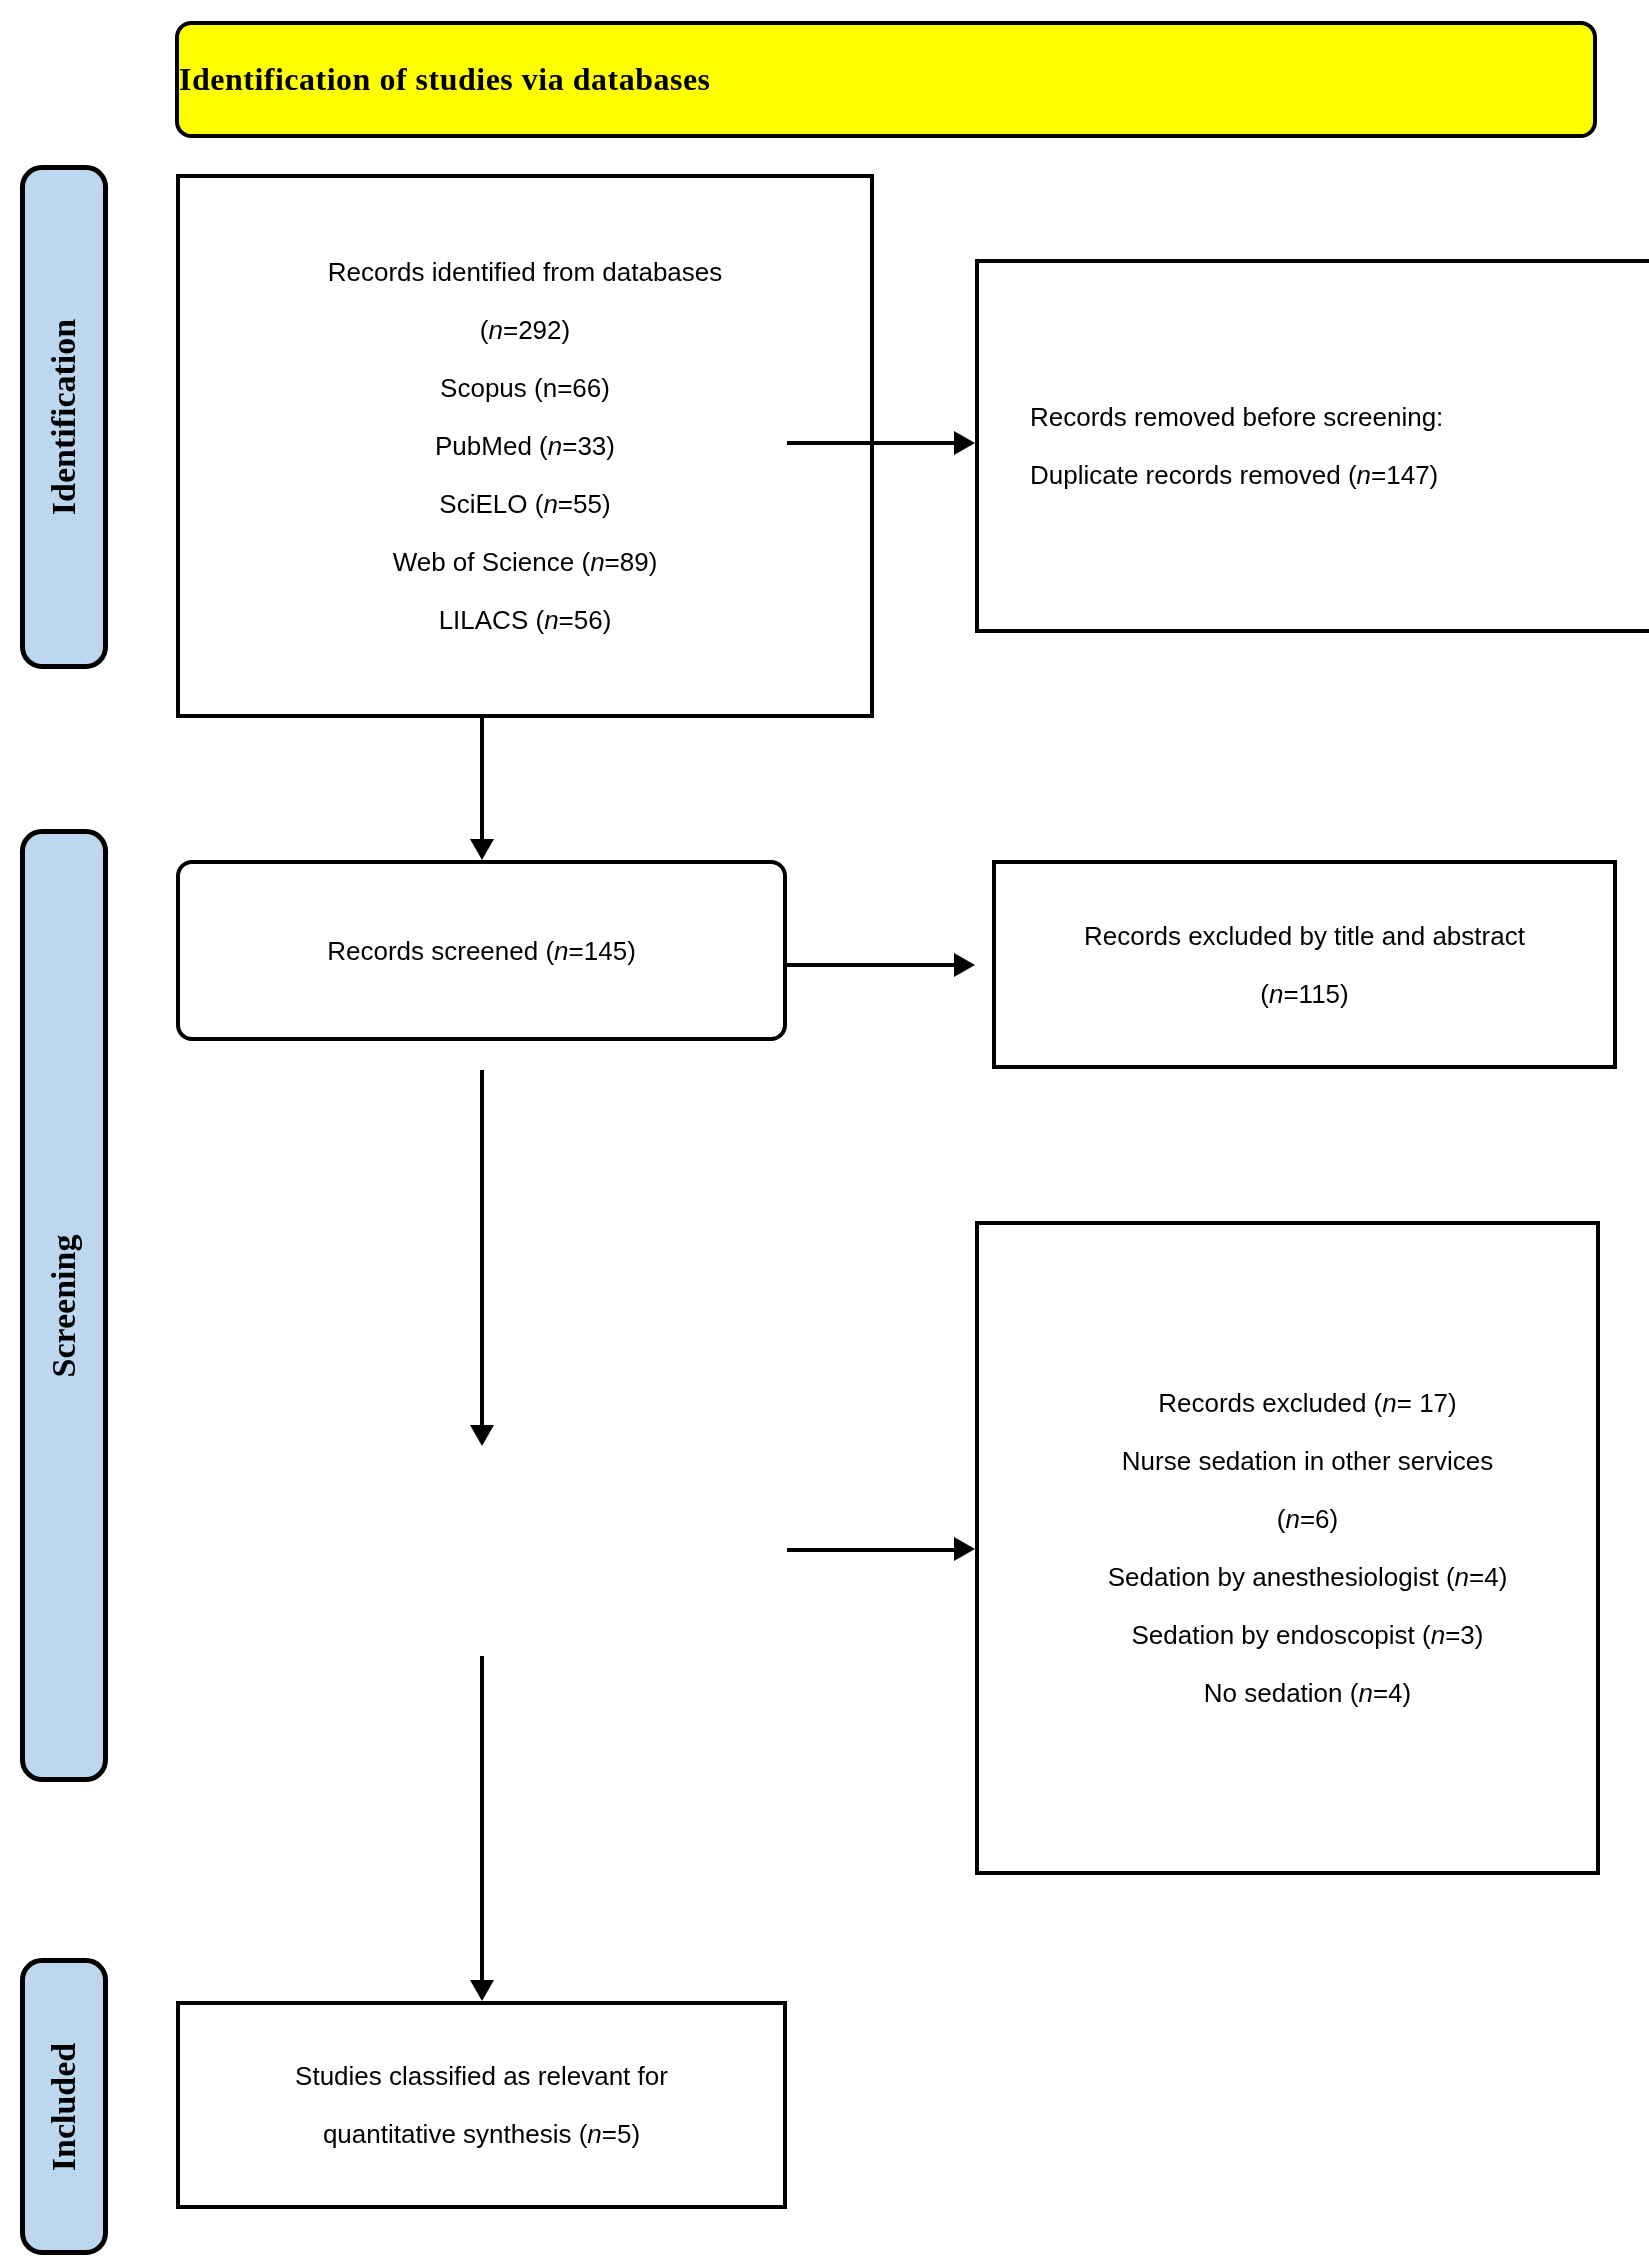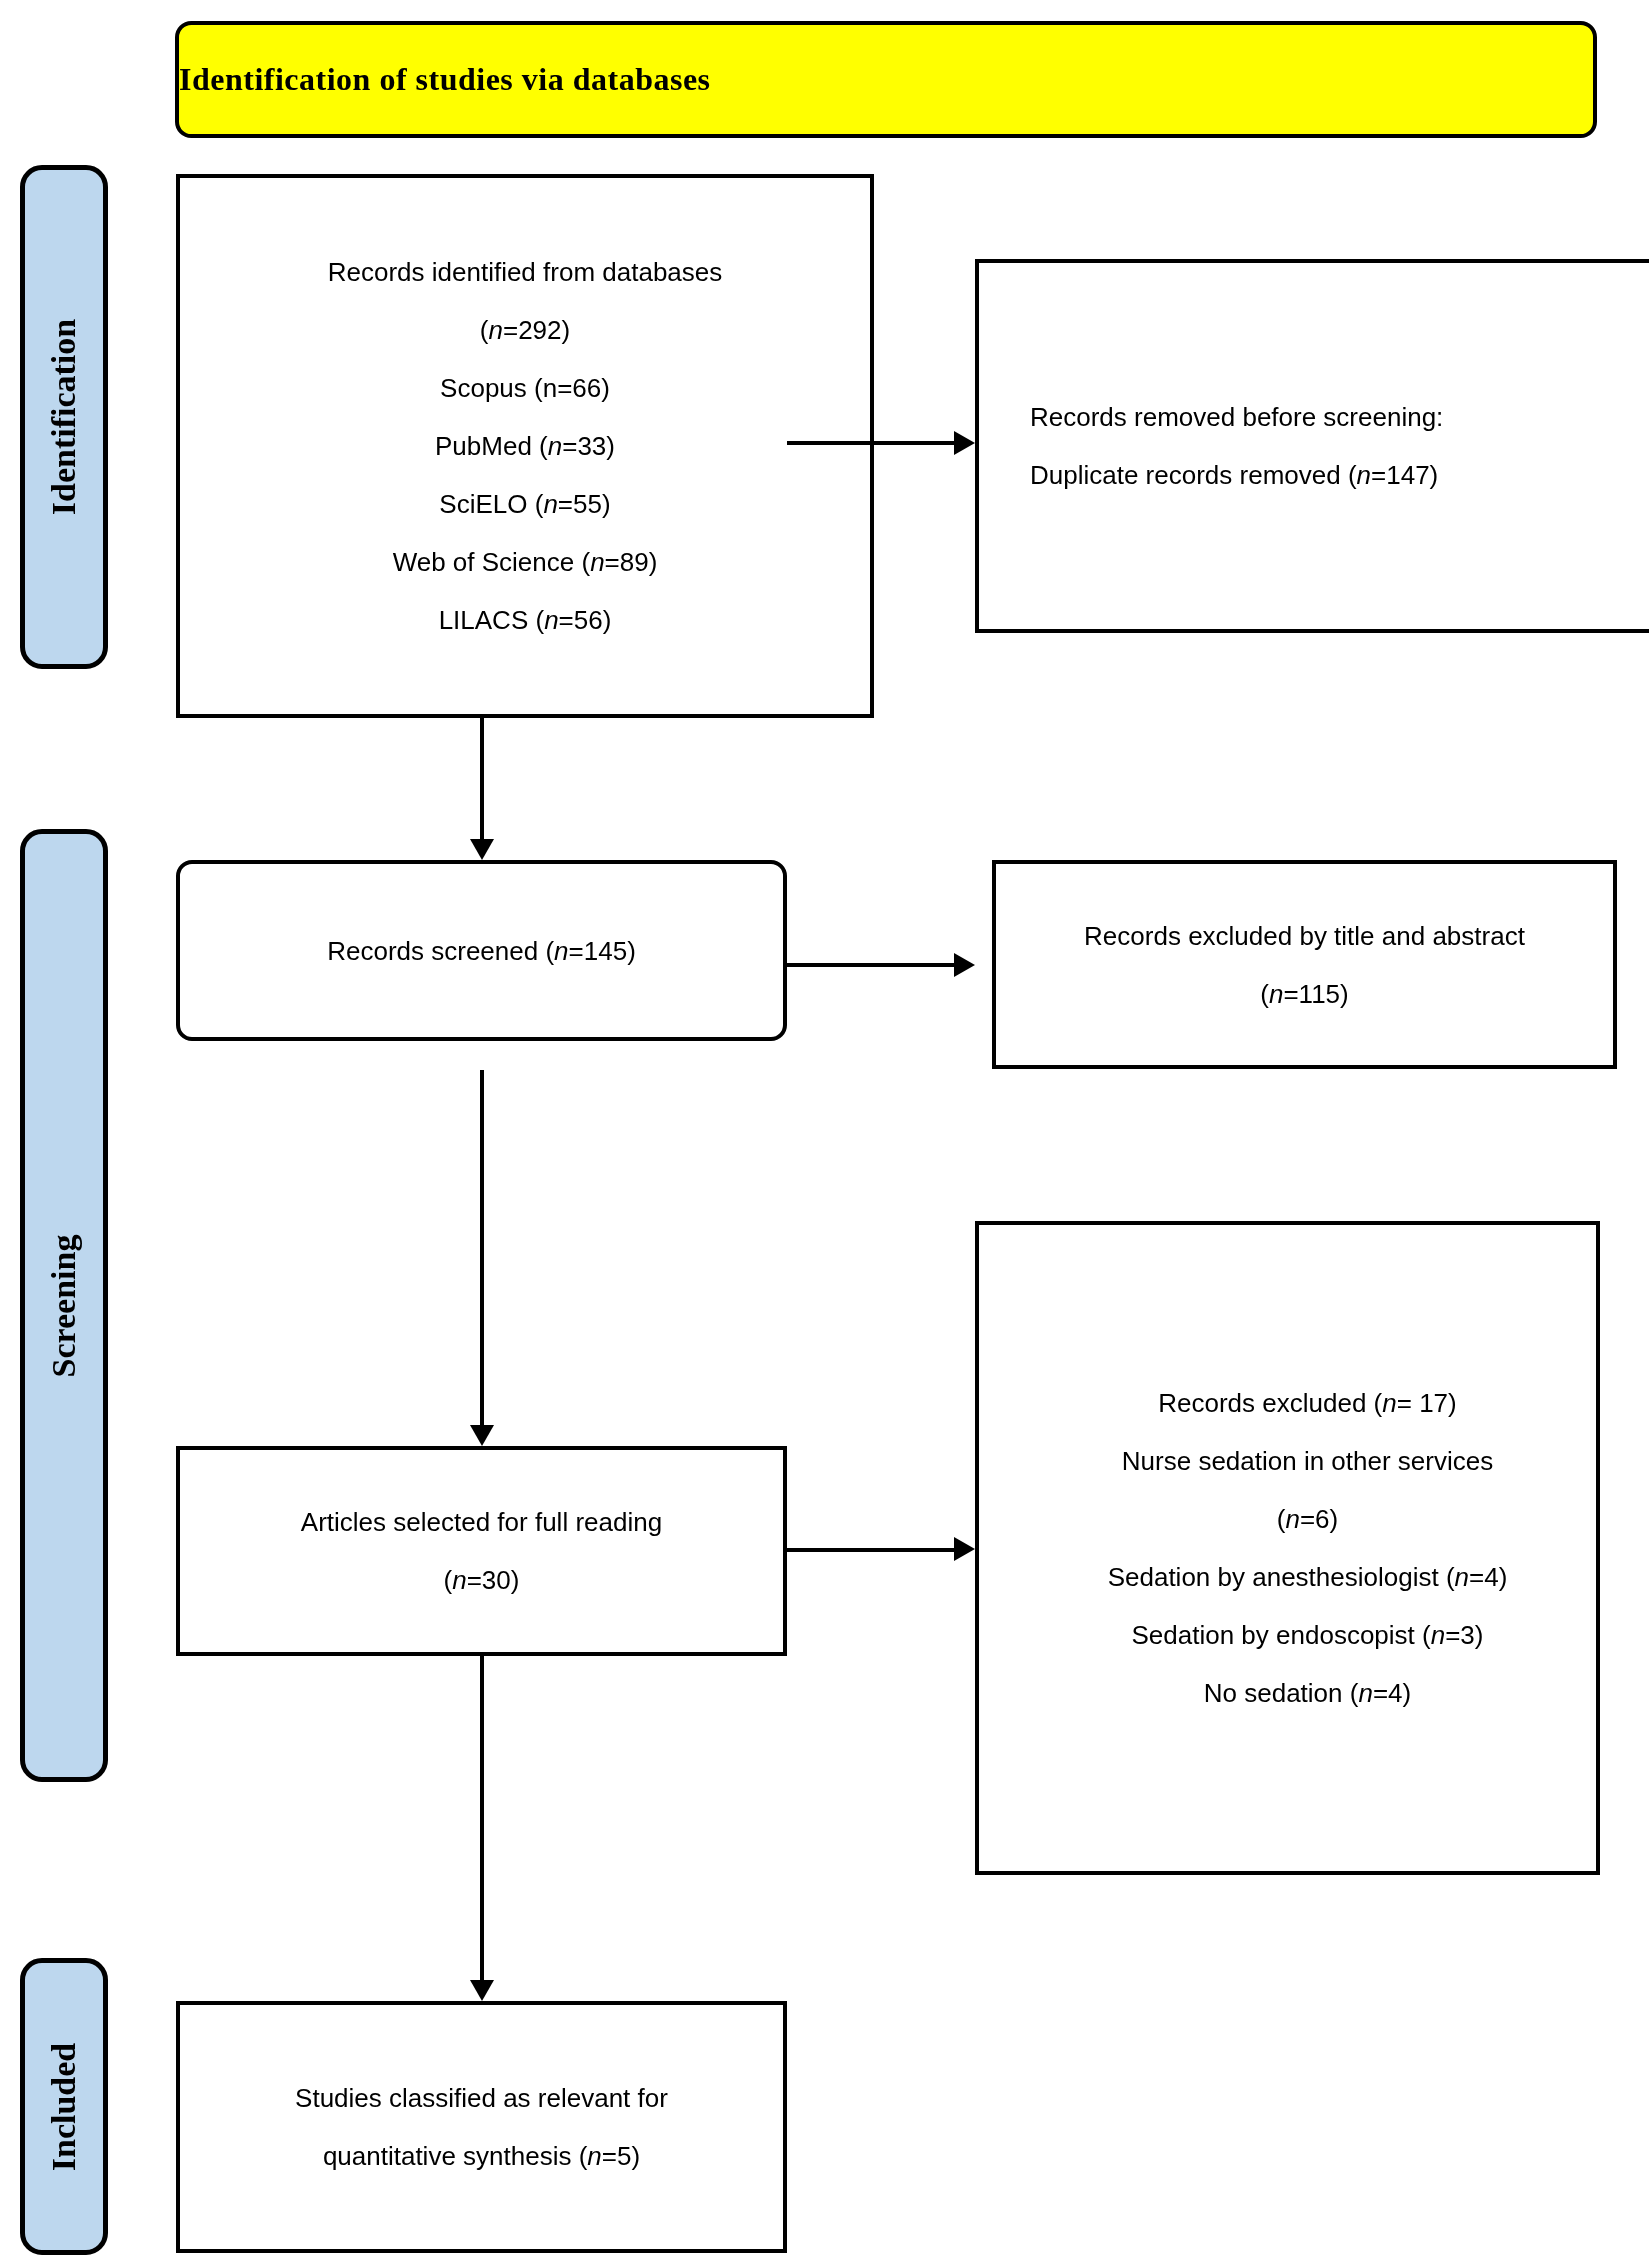--- a/index.html
+++ b/index.html
@@ -71,21 +71,21 @@
     font-size: 26px;
     line-height: 58px;
   }
   .box .line { white-space: nowrap; }
   .box.center { align-items: center; text-align: center; }
   .box.leftalign { align-items: flex-start; text-align: left; padding-left: 51px; }
 
   .box-identified   { left: 176px;  top: 174px;  width: 698px; height: 544px; }
   .box-screened     { left: 176px;  top: 860px; width: 611px; height: 181px; border-radius: 16px;  }
   .box-fullreading  { left: 176px;  top: 1446px; width: 611px; height: 210px;  }
-  .box-included     { left: 176px;  top: 2001px; width: 611px; height: 252px;  }
+  .box-included     { left: 176px;  top: 2001px; width: 611px; height: 208px;  }
 
   .box-removed      { left: 975px; top: 259px;  width: 700px; height: 374px;  }
   .box-excluded-ta  { left: 992px; top: 860px; width: 625px; height: 209px;  }
   .box-excluded-full{ left: 975px; top: 1221px; width: 625px; height: 654px; padding-left: 40px; }
 
   
   .hline { position: absolute; height: 3.6px; background: #000; }
   .vline { position: absolute; width: 3.6px;  background: #000; }
   .head-right {
     position: absolute; width: 0; height: 0;
@@ -138,24 +138,20 @@
       <div class="line"><span>(</span><i>n</i><span>=292)</span></div>
       <div class="line"><span>Scopus (n=66)</span></div>
       <div class="line"><span>PubMed (</span><i>n</i><span>=33)</span></div>
       <div class="line"><span>SciELO (</span><i>n</i><span>=55)</span></div>
       <div class="line"><span>Web of Science (</span><i>n</i><span>=89)</span></div>
       <div class="line"><span>LILACS (</span><i>n</i><span>=56)</span></div>
     </div>
   <div class="box center box-screened">
       <div class="line"><span>Records screened (</span><i>n</i><span>=145)</span></div>
     </div>
-  <div class="box center box-fullreading">
-      <div class="line"><span>Articles selected for full reading</span></div>
-      <div class="line"><span>(</span><i>n</i><span>=30)</span></div>
-    </div>
   <div class="box center box-included">
       <div class="line"><span>Studies classified as relevant for</span></div>
       <div class="line"><span>quantitative synthesis (</span><i>n</i><span>=5)</span></div>
     </div>
 
   <div class="box leftalign box-removed">
       <div class="line"><span>Records removed before screening:</span></div>
       <div class="line"><span>Duplicate records removed (</span><i>n</i><span>=147)</span></div>
     </div>
   <div class="box center box-excluded-ta">

